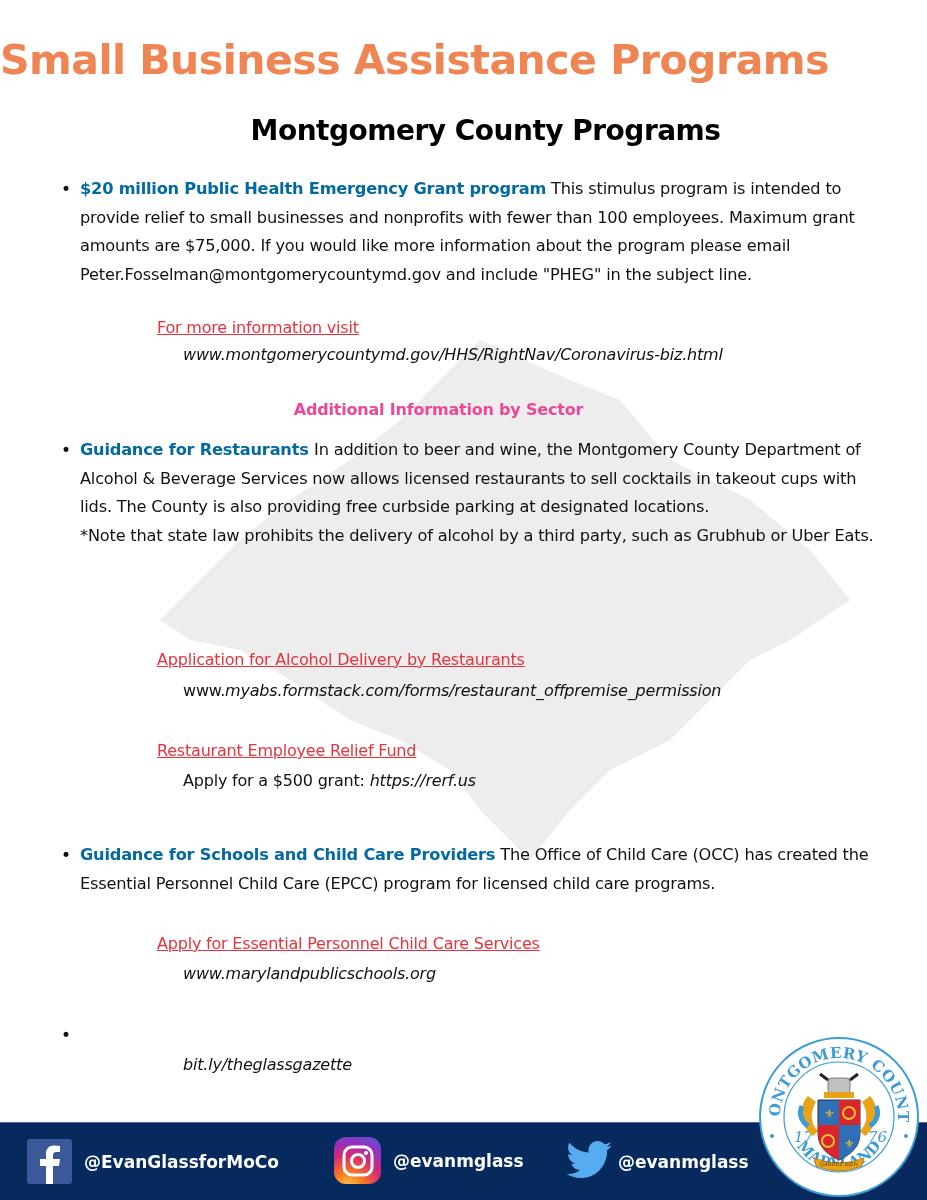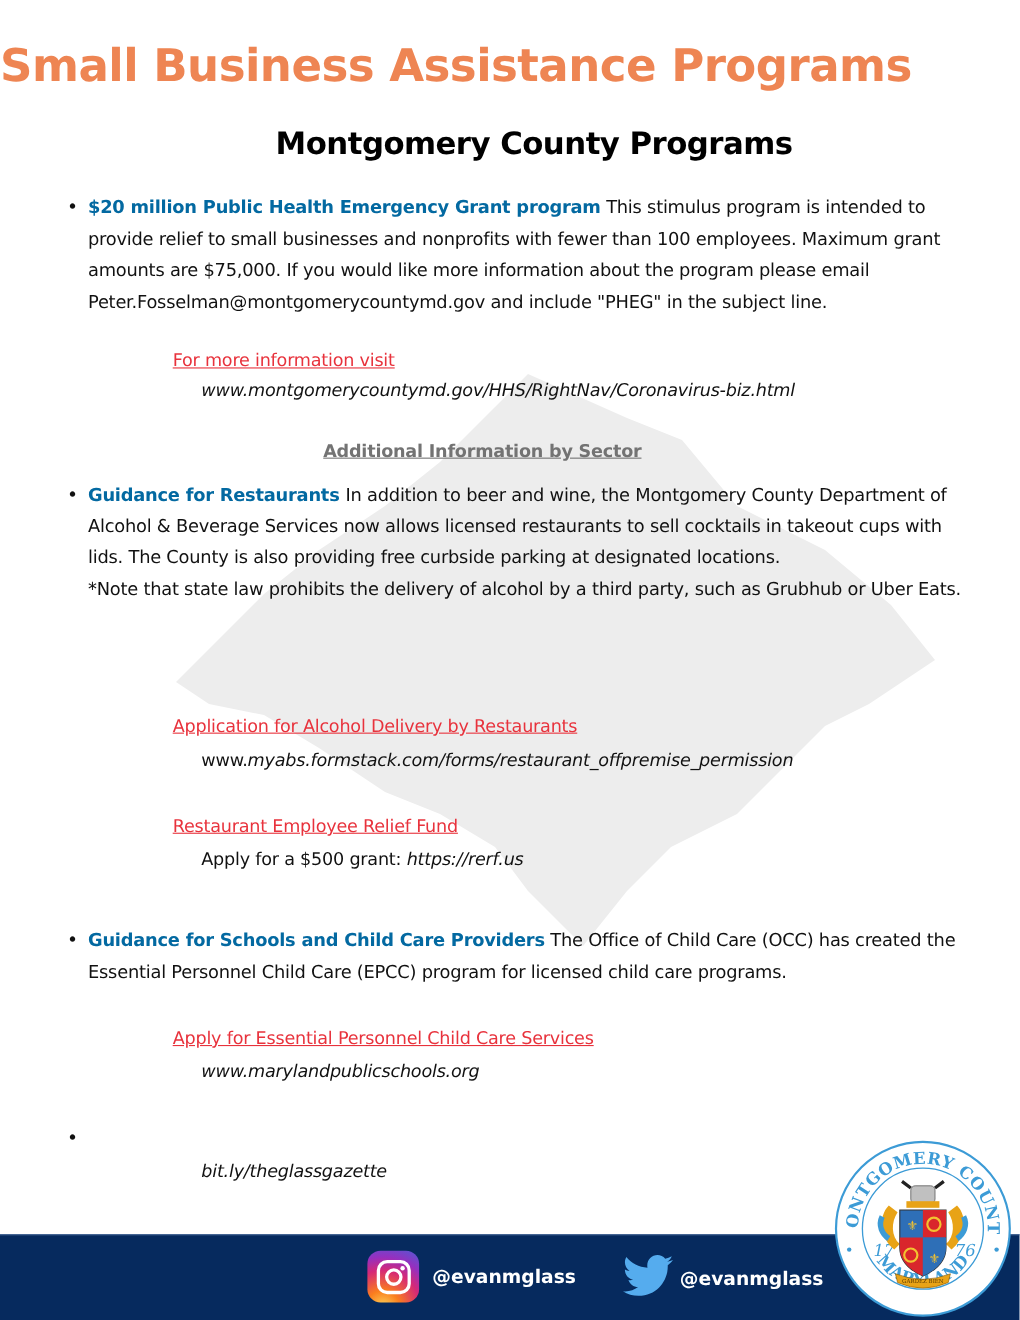--- a/index.html
+++ b/index.html
@@ -17,21 +17,21 @@
   .bullet-row { display: flex; align-items: flex-start; }
   .bullet { width: 20px; font-size: 17px; line-height: 28.5px; flex: 0 0 20px; padding-left: 1px; }
   .para { font-size: 16.2px; line-height: 28.5px; color: #111; letter-spacing: -0.2px; }
   .para .lead { font-weight: bold; color: #0369a1; }
 
   .link { position: absolute; font-size: 16px; color: #E8323C; text-decoration: underline; z-index: 1; cursor: pointer; letter-spacing: -0.2px; }
   .url { position: absolute; font-size: 16px; font-style: italic; color: #111; z-index: 1; letter-spacing: -0.2px; }
   .plain { font-style: normal; }
 
   .sector { position: absolute; top: 400px; left: 0; width: 877px; text-align: center; font-weight: bold;
-    font-size: 16px; color: #737373; z-index: 1; letter-spacing: -0.2px; text-decoration: underline; }
+    font-size: 16px; color: #ec4899; z-index: 1; letter-spacing: -0.2px; }
 
   .footer { position: absolute; left: 0; top: 1122px; width: 927px; height: 78px; background: #062A5E; z-index: 2; border-top: 1px solid #4a6a9a; }
   .social { position: absolute; display: flex; align-items: center; color: #fff; font-weight: bold; font-size: 17px; }
   .social .handle { margin-left: 12px; }
   .fb-icon { width: 45px; height: 45px; background: #3B5998; border-radius: 3px; display: flex; align-items: flex-end; justify-content: center; }
   .ig-icon { width: 47px; height: 47px; border-radius: 12px;
     background: radial-gradient(circle at 30% 110%, #fdd65a 0%, #fa7e1e 25%, #d62976 55%, #962fbf 75%, #4f5bd5 100%);
     display: flex; align-items: center; justify-content: center; }
 
   .seal { position: absolute; left: 758px; top: 1036px; width: 162px; height: 162px; z-index: 3; }
@@ -82,20 +82,28 @@
 <div class="url" style="left:183px; top:964px;">www.marylandpublicschools.org</div>
 
 <div class="block" style="top:1021px;">
   <div class="bullet-row">
     <span class="bullet">•</span>
   </div>
 </div>
 <div class="url" style="left:183px; top:1055px;">bit.ly/theglassgazette</div>
 
 <div class="footer">
+  <div class="social" style="left:27px; top:16px;">
+    <div class="fb-icon">
+      <svg width="30" height="40" viewBox="0 0 30 40">
+          <path d="M18 40 V22 H24 L25 15 H18 V11 C18 9 19 8 21 8 H25 V2 C23 1.7 21 1.5 19 1.5 C14 1.5 11 4.5 11 10 V15 H5 V22 H11 V40 Z" fill="#fff"></path>
+        </svg>
+    </div>
+    <span class="handle">@EvanGlassforMoCo</span>
+  </div>
   <div class="social" style="left:334px; top:14px;">
     <div class="ig-icon">
       <svg width="34" height="34" viewBox="0 0 34 34">
           <rect x="3" y="3" width="28" height="28" rx="8" fill="none" stroke="#fff" stroke-width="3"></rect>
           <circle cx="17" cy="17" r="6.5" fill="none" stroke="#fff" stroke-width="3"></circle>
           <circle cx="25" cy="9" r="2" fill="#fff"></circle>
         </svg>
     </div>
     <span class="handle">@evanmglass</span>
   </div>

